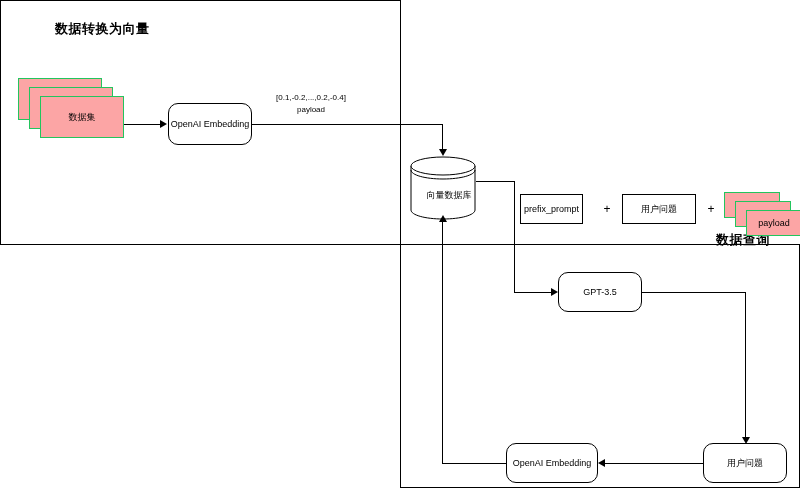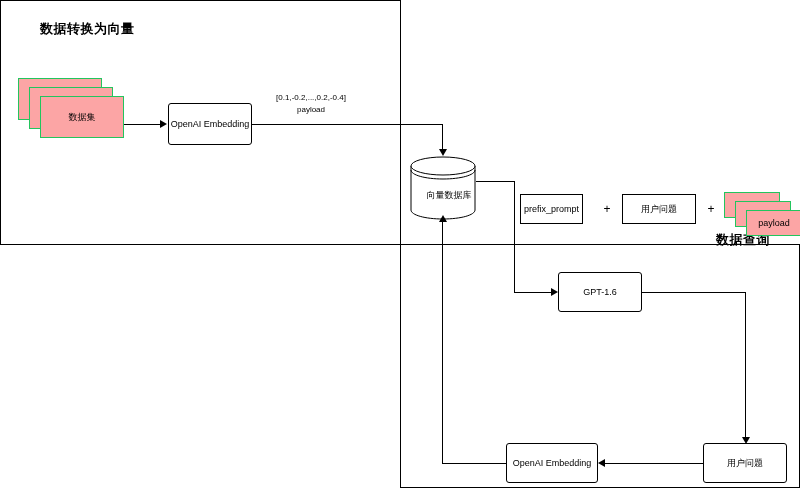--- a/index.html
+++ b/index.html
@@ -27,38 +27,38 @@
   #panel-query  { left: 400px; top: 244px; width: 400px; height: 244px; }
 
   .panel-title {
     position: absolute;
     font-size: 13px;
     font-weight: bold;
     color: #000000;
     letter-spacing: 0.5px;
     white-space: nowrap;
   }
-  #title-ingest { left: 40px; top: 20px; }
+  #title-ingest { left: 55px; top: 20px; }
   #title-query  { left: 716px; top: 231px; }
 
   
   .node {
     position: absolute;
     box-sizing: border-box;
     border: 1px solid #000000;
     background: #ffffff;
     display: flex;
     align-items: center;
     justify-content: center;
     font-size: 9px;
     color: #000000;
     text-align: center;
     line-height: 1.2;
   }
-  .node.rounded { border-radius: 3px; }
+  .node.rounded { border-radius: 10px; }
 
   
   .stack {
     position: absolute;
   }
   .stack .sheet {
     position: absolute;
     box-sizing: border-box;
     border: 1px solid #22c55e;
     background: #fca5a5;
@@ -186,21 +186,21 @@
   <div class="node" id="node-user-question-prompt" style="left:622px; top:194px; width:74px; height:30px;">用户问题</div>
 
   <div class="plus" style="left:704px; top:202px; width:14px;">+</div>
 
   <div class="stack" style="left:724px; top:192px; width:76px; height:46px;">
     <div class="sheet s1" style="width:56px; height:26px;"></div>
     <div class="sheet s2" style="width:56px; height:26px;"></div>
     <div class="sheet s3" style="width:56px; height:26px;">payload</div>
   </div>
 
-  <div class="node rounded" id="node-gpt" style="left:558px; top:272px; width:84px; height:40px;">GPT-1.6</div>
+  <div class="node rounded" id="node-gpt" style="left:558px; top:272px; width:84px; height:40px;">GPT-3.5</div>
 
   <div class="line h" style="left:642px; top:292px; width:104px;"></div>
   <div class="line v" style="left:745px; top:292px; height:148px;"></div>
   <div class="arrow down" style="left:742px; top:437px;"></div>
 
   <div class="node rounded" id="node-user-question-bottom" style="left:703px; top:443px; width:84px; height:40px;">用户问题</div>
 
   <div class="line h" style="left:600px; top:463px; width:103px;"></div>
   <div class="arrow left" style="left:598px; top:459px;"></div>
 

